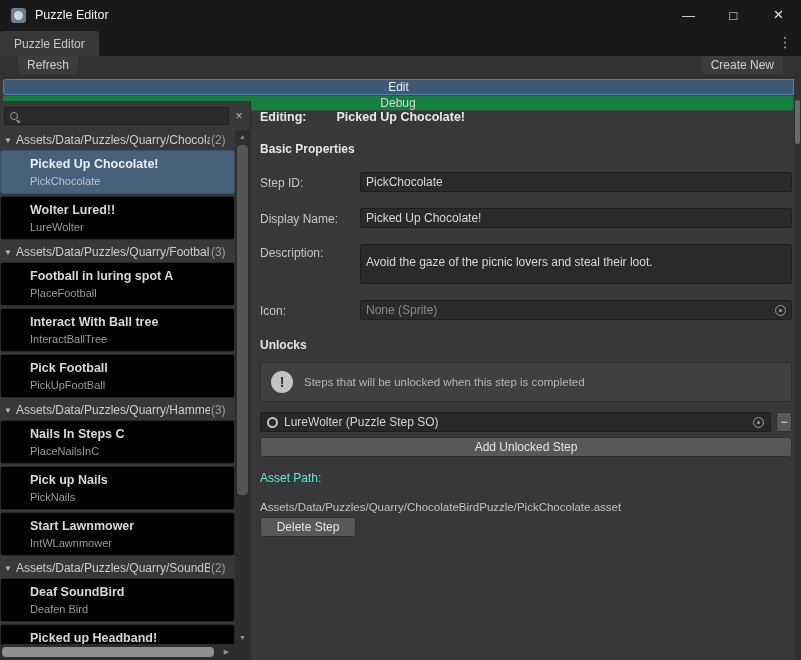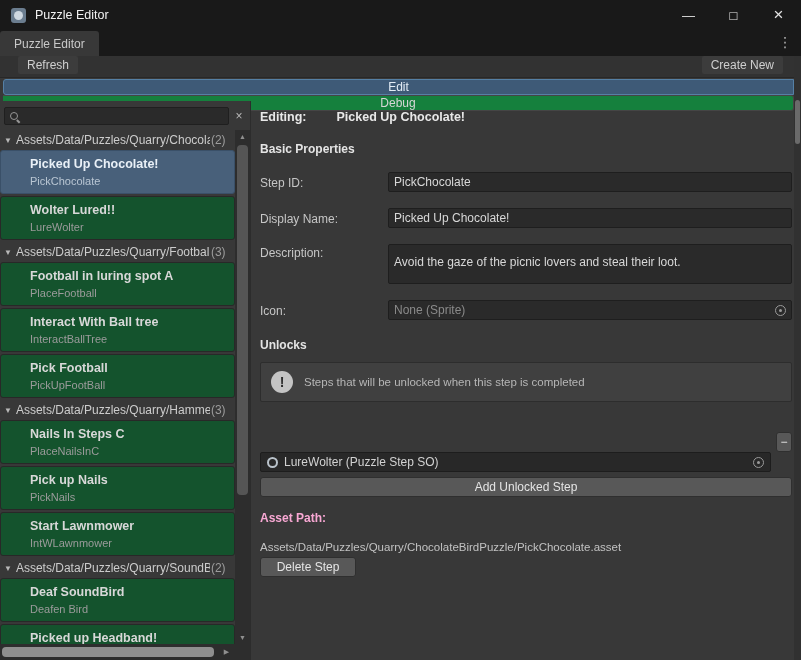--- a/index.html
+++ b/index.html
@@ -47,21 +47,21 @@
     border:1px solid #969696; border-radius:50%; }
   .mag::after { content:''; position:absolute; left:8px; top:8px; width:4px; height:1.5px;
     background:#969696; transform:rotate(45deg); transform-origin:left center; }
   .search-clear { width:16px; height:18px; margin-left:2px; display:flex; align-items:center;
     justify-content:center; color:#b8b8b8; font-size:12px; }
   .step-list { position:absolute; left:0; top:29px; right:15px; bottom:16px; overflow:hidden; }
   .group-header { height:20px; display:flex; align-items:center; padding:0 2px 0 4px; color:#cccccc; }
   .tri { font-size:8px; color:#b8b8b8; margin-right:4px; flex:0 0 auto; }
   .group-path { white-space:nowrap; overflow:hidden; max-width:194px; }
   .group-count { color:#9c9c9c; flex:0 0 auto; margin-left:1px; }
-  .step-item { height:44px; margin-bottom:2px; background:#14532d; border:1px solid #282828;
+  .step-item { height:44px; margin-bottom:2px; background:#000000; border:1px solid #282828;
     border-radius:3px; padding:6px 6px 0 29px; }
   .step-item.selected { background:#48607a; border-color:#3a5068; }
   .step-title { font-weight:bold; font-size:12.5px; color:#d8d8d8; white-space:nowrap; overflow:hidden; }
   .step-item.selected .step-title { color:#e9f0f7; }
   .step-id { font-size:11px; color:#9b9b9b; margin-top:4px; white-space:nowrap; overflow:hidden; }
   .step-item.selected .step-id { color:#b9c6d3; }
   
   .vscroll { position:absolute; top:29px; right:0; bottom:16px; width:15px; background:#2d2d2d; }
   .scroll-arrow { height:13px; display:flex; align-items:center; justify-content:center;
     color:#8f8f8f; font-size:7px; }
@@ -70,46 +70,46 @@
   .vthumb { position:absolute; left:2px; right:2px; top:15px; height:68%; background:#555555; border-radius:4px; }
   .hscroll { position:absolute; left:0; bottom:0; height:16px; right:15px; background:#2d2d2d; display:flex; align-items:center; }
   .hthumb { position:absolute; left:2px; top:3px; bottom:3px; width:212px; background:#8f8f8f; border-radius:4px; }
   .hscroll .right { position:absolute; right:2px; width:13px; }
   .scroll-corner { position:absolute; right:0; bottom:0; width:15px; height:16px; background:#2d2d2d; }
   
   .right-panel { position:absolute; left:258px; top:104px; right:9px; bottom:0; }
   .editing-row { display:flex; margin:6px 0 0 2px; font-weight:bold; color:#e8e8e8; font-size:12.5px; }
   .editing-value { margin-left:30px; }
   .section-title { font-weight:bold; color:#e4e4e4; font-size:12px; margin:18px 0 10px 2px; }
-  .form-row { display:flex; align-items:center; margin:16px 0 2px 2px;gap:28px; }
+  .form-row { display:flex; align-items:center; margin:16px 0 2px 2px; }
   .form-row.top { align-items:flex-start; }
   .form-label { flex:0 0 100px; color:#c6c6c6; padding-top:2px; }
   .input, .object-field {
     flex:1; min-height:20px; background:#2a2a2a; border:1px solid #1e1e1e; border-radius:2px;
     color:#d8d8d8; display:flex; align-items:center; padding:0 5px; }
   .input input { background:transparent; border:none; outline:none; color:#d8d8d8;
     font:12px "Liberation Sans",sans-serif; width:100%; }
   .textarea { height:40px; align-items:flex-start; padding-top:9px; line-height:1.35; }
   .object-field .obj-text { color:#8a8a8a; }
   .picker-dot { width:11px; height:11px; border:1px solid #9a9a9a; border-radius:50%;
     position:relative; margin-left:auto; flex:0 0 auto; }
   .picker-dot::after { content:''; position:absolute; inset:3px; background:#9a9a9a; border-radius:50%; }
   .info-box { display:flex; align-items:center; gap:11px; background:#404040; border:1px solid #2d2d2d;
     border-radius:2px; margin:2px 0 10px 2px; padding:8px 10px; color:#b6b6b6; font-size:11.5px; }
   .info-icon { flex:0 0 auto; width:22px; height:22px; border-radius:50%; background:#c4c4c4;
     color:#2c2c2c; font-weight:bold; font-size:14px; display:flex; align-items:center; justify-content:center; }
   .unlock-row { display:flex; align-items:center; margin:0 0 5px 2px; gap:5px; }
   .unlock-field { flex:1; height:20px; background:#282828; border:1px solid #1d1d1d; border-radius:2px;
-    display:flex; align-items:center; padding:0 6px; gap:6px;margin-top:40px; }
+    display:flex; align-items:center; padding:0 6px; gap:6px; }
   .so-icon { width:11px; height:11px; border-radius:50%; border:2px solid #b9c2ca; flex:0 0 auto; }
   .btn { background:#585858; border:1px solid #2f2f2f; border-radius:3px; color:#e4e4e4;
     display:flex; align-items:center; justify-content:center; height:20px; font-size:12px; }
   .minus-btn { width:16px; flex:0 0 auto; }
   .add-btn { margin:0 0 0 2px; width:calc(100% - 2px);text-align:center; }
-  .asset-path-label { margin:14px 0 16px 2px; color:#f9a8d4;font-weight:bold; }
+  .asset-path-label { margin:14px 0 16px 2px; color:#5eead4; }
   .asset-path { margin:14px 0 0 2px; color:#c2c2c2; font-size:11.5px; }
   .delete-btn { margin:4px 0 0 2px; width:96px; }
   
   .win-vscroll { position:absolute; top:56px; right:0; bottom:0; width:7px; background:#313131; }
   .win-vthumb { position:absolute; left:1px; right:1px; top:44px; height:44px; background:#6a6a6a; border-radius:3px; }
 </style>
 </head>
 <body>
 
 <div class="window">

